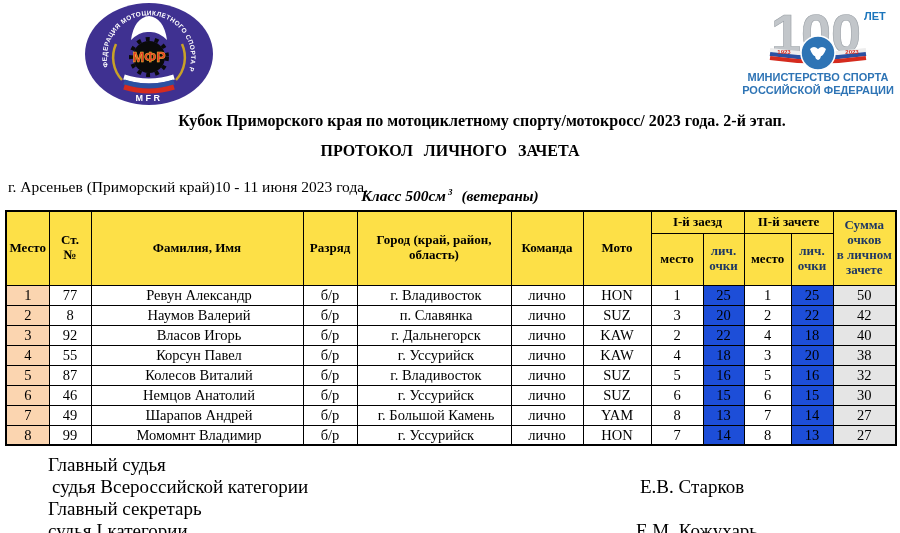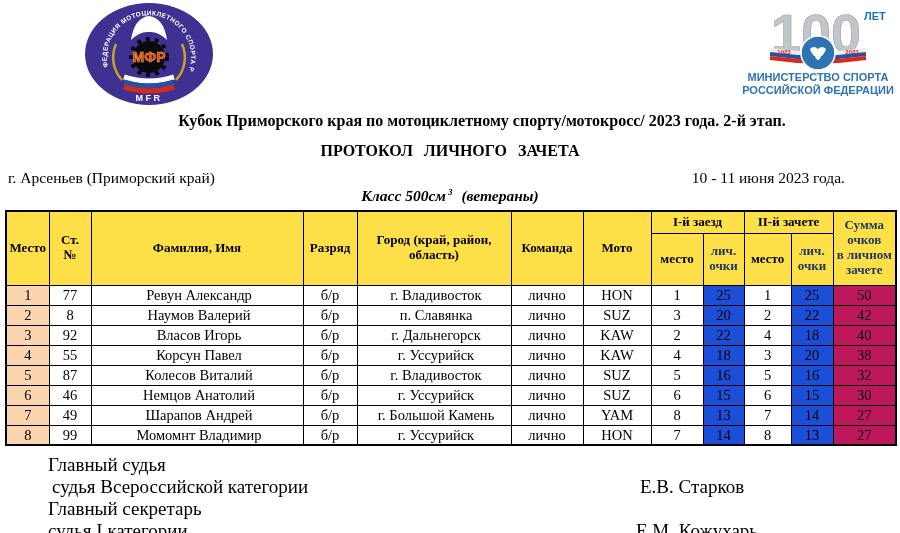--- a/index.html
+++ b/index.html
@@ -13,22 +13,22 @@
 
   .title-line {
     position:absolute; top:112px; left:0; width:100%; text-align:center;
     font-size:16px; font-weight:bold; white-space:nowrap;margin-left:32px;
   }
   .protocol-line {
     position:absolute; top:142px; left:0; width:100%; text-align:center;
     font-size:16px; font-weight:bold; word-spacing:7px;
   }
   .loc-date-line {
-    position:absolute; top:169px; left:8px; right:55px;
-    display:flex; justify-content:space-between; font-size:15.5px;
+    position:absolute; top:178px; left:8px; right:55px;
+    display:flex; font-size:15.5px;
   }
   .class-line {
     position:absolute; top:187px; left:0; width:100%; text-align:center;
     font-size:15.5px; font-weight:bold; font-style:italic;
   }
   .class-line sup { font-size:9px; font-weight:bold; margin:0 5px 0 2px; }
   .class-suffix { margin-left:4px; }
 
   table#results {
     position:absolute; left:5px; top:210px; width:890px;
@@ -41,21 +41,21 @@
     font-size:13px; font-weight:bold; line-height:1.15; text-align:center;
     white-space:pre-line; background:#fde047;
   }
   #results thead tr.r1 { height:22px; }
   #results thead tr.r2 { height:52px; }
   #results tbody tr { height:20px; }
   #results tbody td { font-size:14.5px; text-align:center; line-height:1; }
   .c-name, .c-city { text-align:left; padding-left:4px !important; }
   .c-mesto { background:#FBD5B0; }
   .c-pts  { background:#1d4ed8; }
-  .c-sum  { background:#be185d; }
+  .c-sum  { background:#e5e5e5; }
   th.h-pts { background:#FFFF00; color:#1F3864; font-size:12.5px; }
   th.h-sum { background:#9CC2E4; color:#1F3864; font-size:12.5px; }
 
   .footer-line { position:absolute; font-size:19px; white-space:nowrap; }
   #footer-l1 { left:48px; top:454px; }
   #footer-l2 { left:52px; top:476px; }
   #footer-l3 { left:48px; top:498px; }
   #footer-l4 { left:48px; top:520px; }
   #judge-name { left:640px; top:476px; }
   #secretary-name { left:636px; top:520px; }

